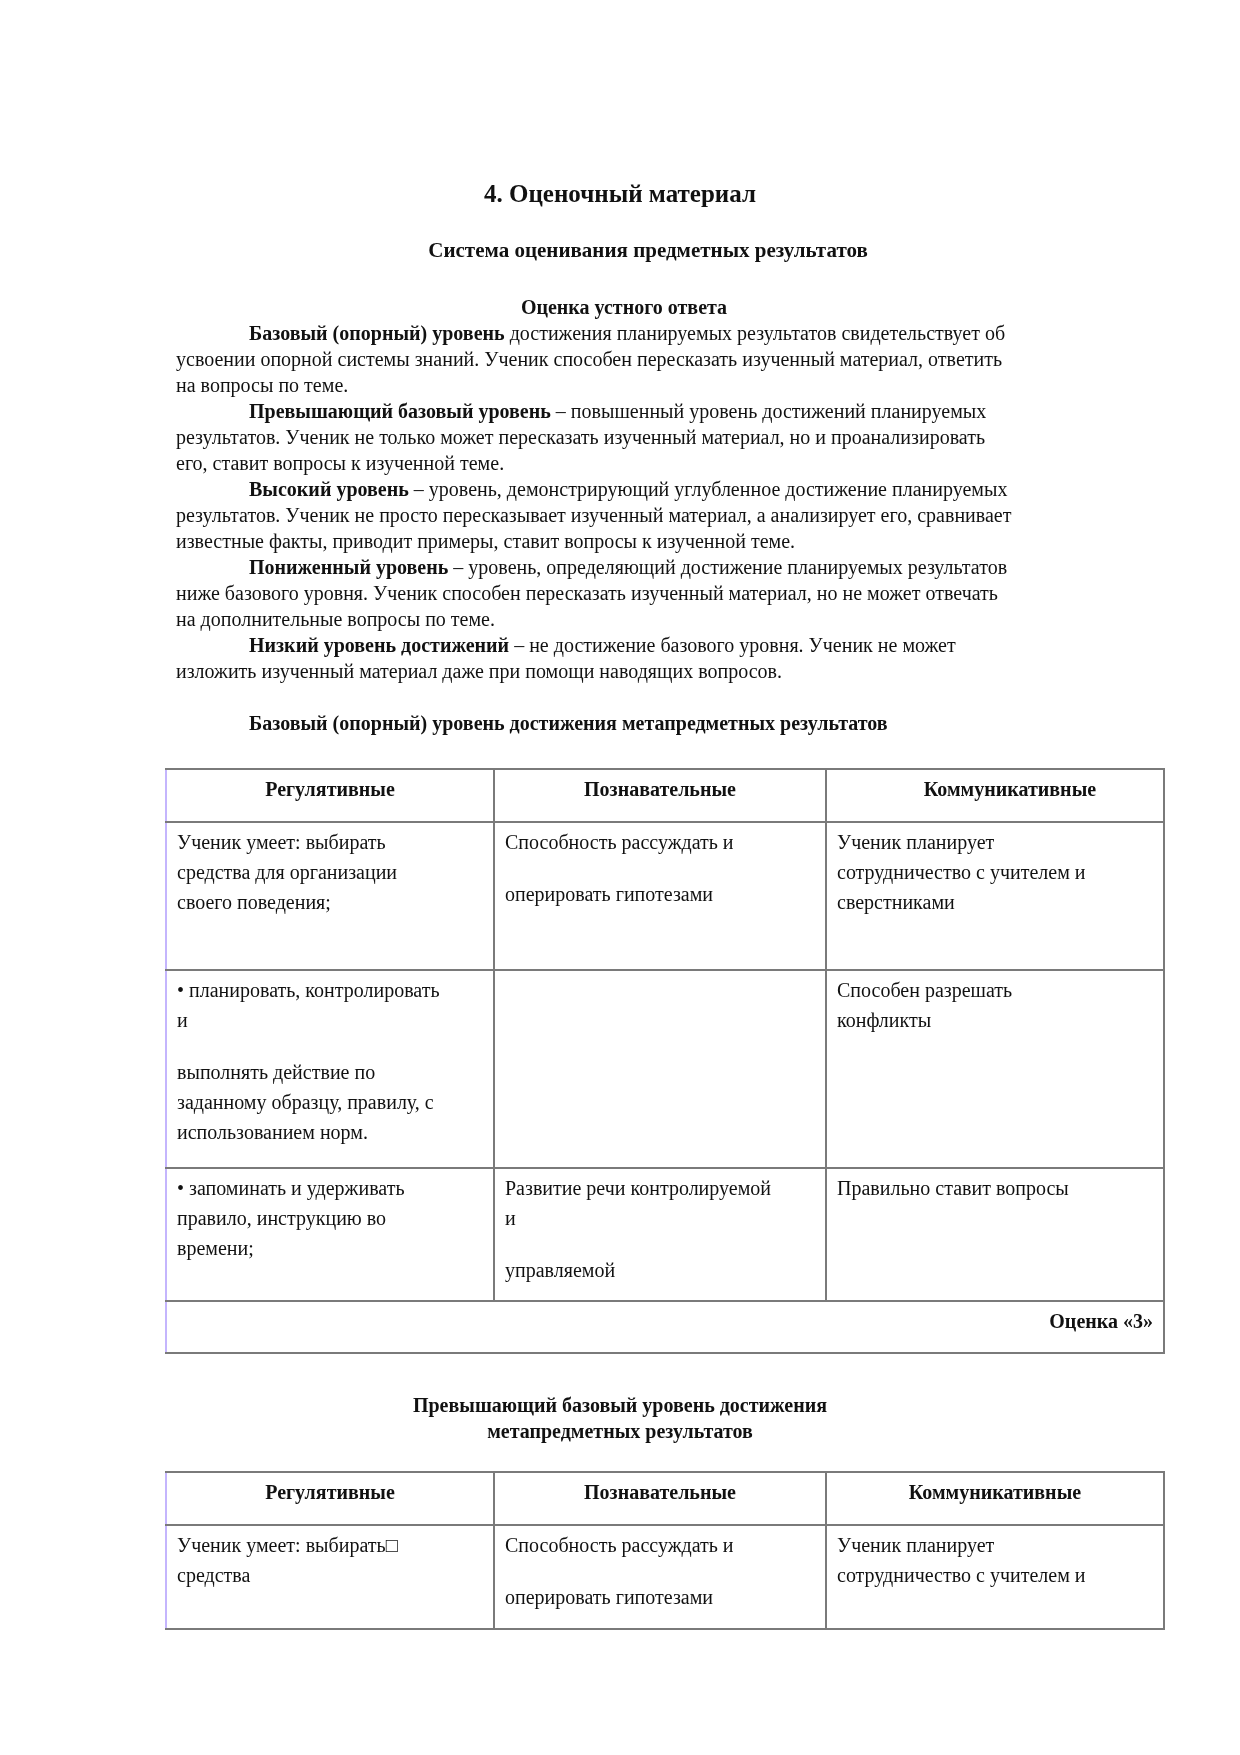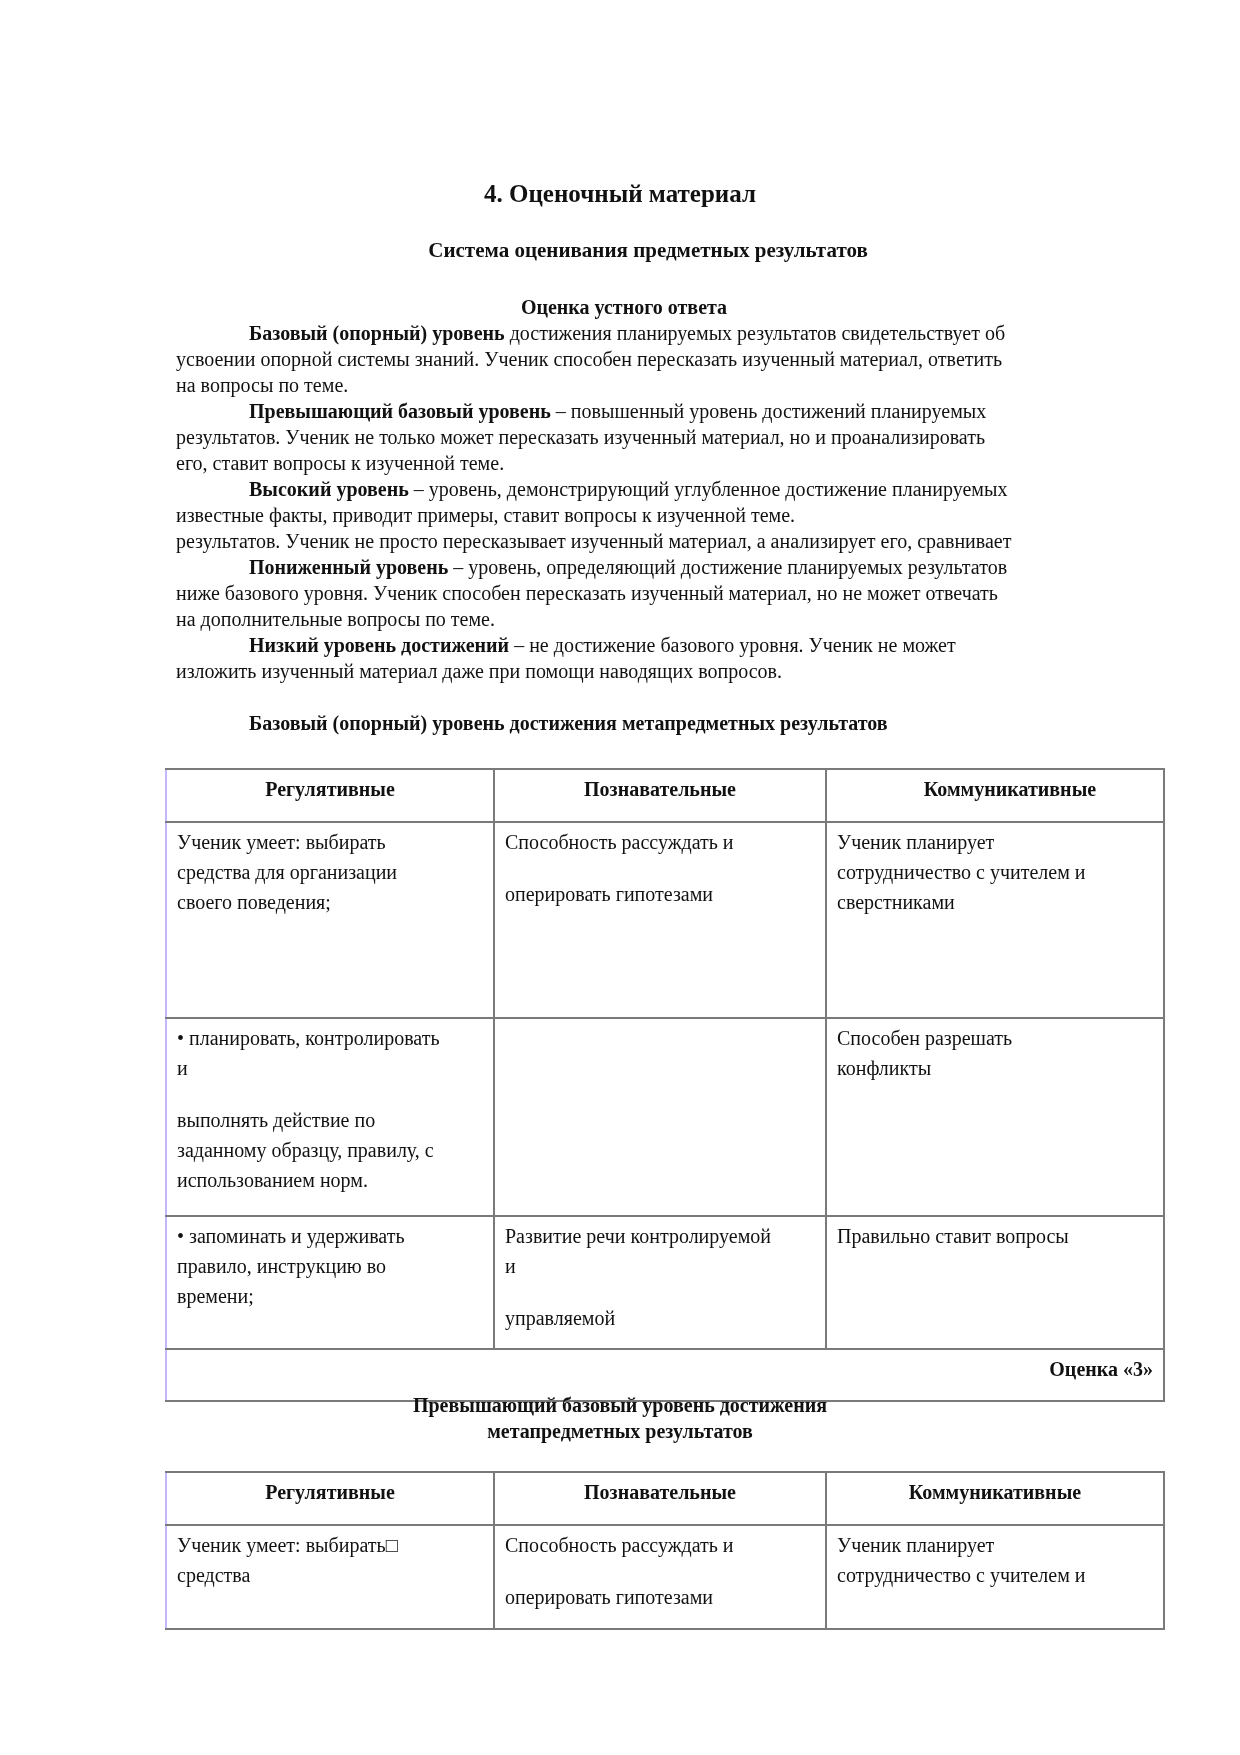--- a/index.html
+++ b/index.html
@@ -36,22 +36,22 @@
   <span class="line">усвоении опорной системы знаний. Ученик способен пересказать изученный материал, ответить</span>
   <span class="line">на вопросы по теме.</span>
 </div>
 <div class="para" style="top:398px;">
   <span class="line indent"><b>Превышающий базовый уровень</b><span> – повышенный уровень достижений планируемых</span></span>
   <span class="line">результатов. Ученик не только может пересказать изученный материал, но и проанализировать</span>
   <span class="line">его, ставит вопросы к изученной теме.</span>
 </div>
 <div class="para" style="top:476px;">
   <span class="line indent"><b>Высокий уровень</b><span> – уровень, демонстрирующий углубленное достижение планируемых</span></span>
+  <span class="line">результатов. Ученик не просто пересказывает изученный материал, а анализирует его, сравнивает</span>
   <span class="line">известные факты, приводит примеры, ставит вопросы к изученной теме.</span>
-  <span class="line">результатов. Ученик не просто пересказывает изученный материал, а анализирует его, сравнивает</span>
 </div>
 <div class="para" style="top:554px;">
   <span class="line indent"><b>Пониженный уровень</b><span> – уровень, определяющий достижение планируемых результатов</span></span>
   <span class="line">ниже базового уровня. Ученик способен пересказать изученный материал, но не может отвечать</span>
   <span class="line">на дополнительные вопросы по теме.</span>
 </div>
 <div class="para" style="top:632px;">
   <span class="line indent"><b>Низкий уровень достижений</b><span> – не достижение базового уровня. Ученик не может</span></span>
   <span class="line">изложить изученный материал даже при помощи наводящих вопросов.</span>
 </div>
@@ -63,21 +63,21 @@
       <col style="width:328px">
       <col style="width:332px">
       <col style="width:338px">
     </colgroup>
   <tbody>
       <tr style="height:53px;">
     <th>Регулятивные</th>
     <th>Познавательные</th>
     <th style="padding-left:40px;">Коммуникативные</th>
   </tr>
-  <tr style="height:196px;">
+  <tr style="height:148px;">
     <td>
       <span class="cell-line">Ученик умеет:  выбирать</span>
       <span class="cell-line">средства для организации</span>
       <span class="cell-line">своего поведения;</span>
     </td>
     <td>
       <span class="cell-line">Способность рассуждать и</span>
       <span class="gap"></span>
       <span class="cell-line">оперировать гипотезами</span>
     </td>

